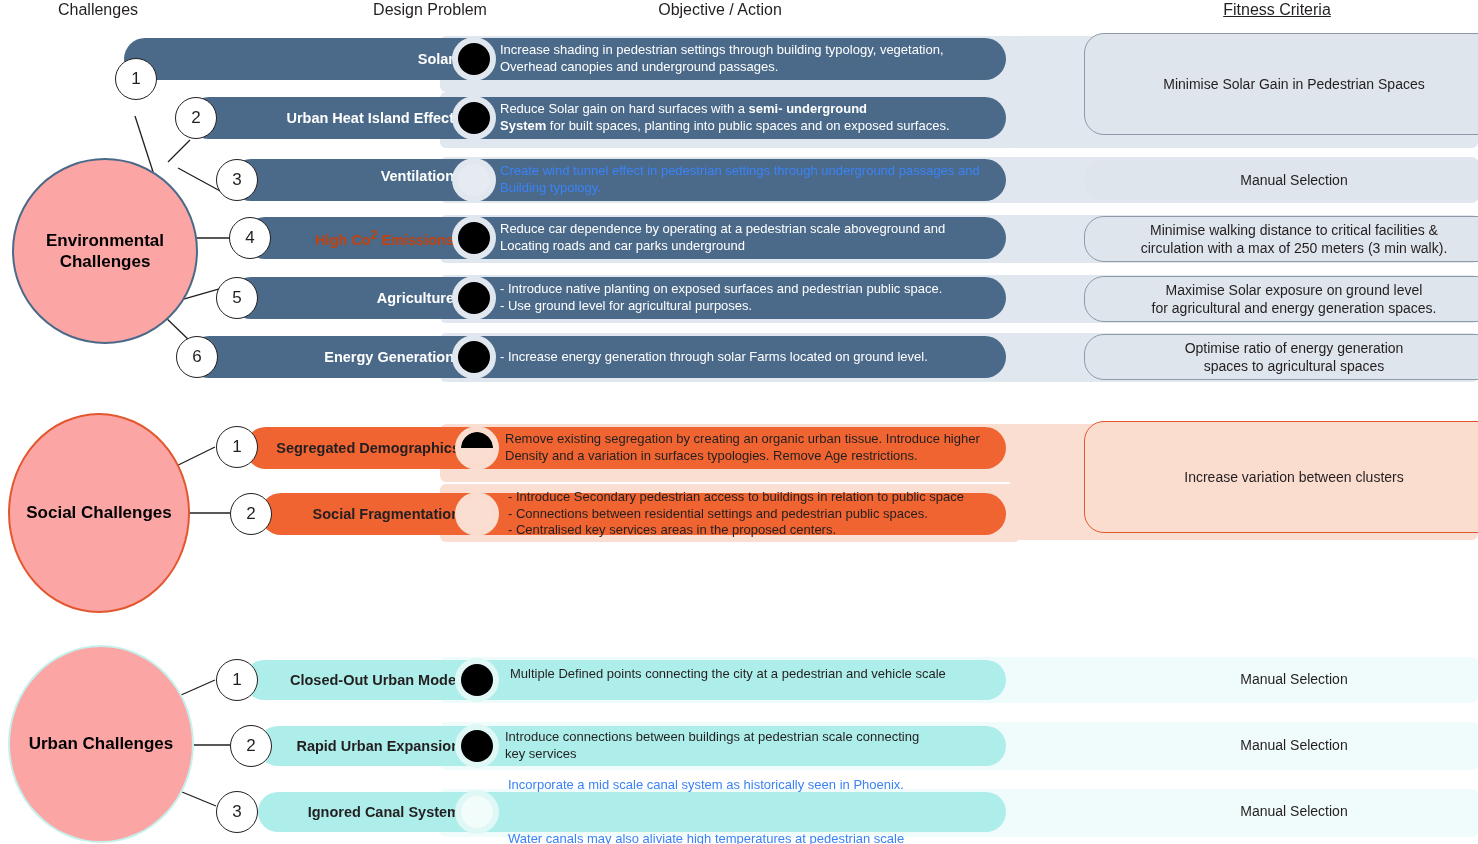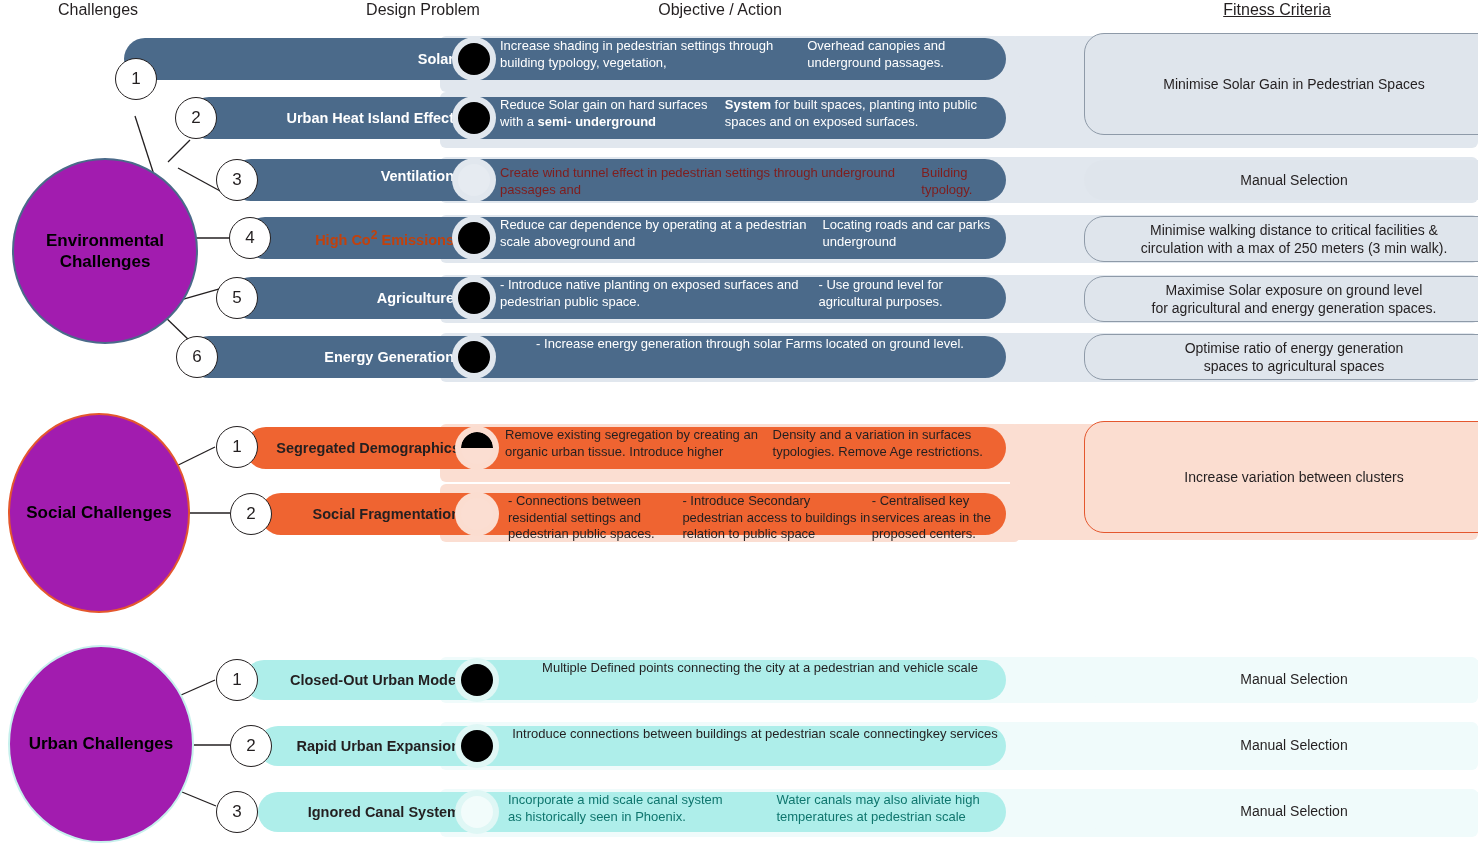--- a/index.html
+++ b/index.html
@@ -14,32 +14,32 @@
   .canvas{position:relative;width:1478px;height:844px;}
 
   
   .col-head{
     position:absolute;top:1px;
     font-size:16px;color:#231f20;
     text-align:center;white-space:nowrap;
     font-family:"Liberation Sans", sans-serif;
   }
   .ch-challenges{left:0;width:196px;}
-  .ch-design{left:225px;width:396px;}
+  .ch-design{left:232px;width:396px;}
   .ch-objective{left:480px;width:480px;}
   .ch-fitness{left:1076px;width:402px;text-decoration:underline;}
 
   
   .group{position:absolute;left:0;width:1478px;}
 
   
   .family-circle{
     position:absolute;
     border-radius:50%;
-    background:#a21caf;
+    background:#fca5a5;
     box-sizing:border-box;
     display:flex;align-items:center;justify-content:center;
     z-index:6;
   }
   .family-label{
     font-size:17px;font-weight:bold;text-align:center;
     line-height:1.25;color:#000;
     pointer-events:none;
   }
 
@@ -74,21 +74,21 @@
     position:absolute;
     top:0;bottom:0;
     display:flex;align-items:center;justify-content:flex-end;
     font-size:14.5px;font-weight:bold;
     white-space:nowrap;
     z-index:5;
   }
   .pill-text{
     position:absolute;
     top:0;bottom:0;
-    display:flex;flex-direction:row;justify-content:center;
+    display:flex;flex-direction:column;justify-content:center;
     font-size:13px;line-height:1.28;
     z-index:5;
   }
   .pill-text span{display:block;}
 
   
   .disc-wrap{
     position:absolute;
     width:44px;height:44px;border-radius:50%;
     z-index:6;display:flex;align-items:center;justify-content:center;
@@ -189,21 +189,21 @@
     <div class="pill" style="left:230px;top:159px;width:776px;height:42px;background:#4b6a8a;"></div>
     <div class="pill-label" style="left:230px;top:159px;width:224px;height:34px;color:#ffffff;padding-right:10px;">
       <span>Ventilation</span>
     </div>
     <div class="num" style="left:216px;top:159px;">
       <span>3</span>
     </div>
     <div class="disc-wrap" style="left:452px;top:158px;background:#e1e7ee;">
       <div class="disc" style="background:#e6ebf1;"></div>
     </div>
-    <div class="pill-text" style="left:500px;top:165px;width:510px;height:42px;color:#7f1d1d;">
+    <div class="pill-text" style="left:500px;top:159px;width:510px;height:42px;color:#3b82f6;">
       <span>Create wind tunnel effect in pedestrian settings through underground passages and</span>
       <span>Building typology.</span>
     </div>
 
     <div class="pill" style="left:244px;top:217px;width:762px;height:42px;background:#4b6a8a;"></div>
     <div class="pill-label" style="left:244px;top:217px;width:210px;height:42px;color:#c2410c;padding-right:10px;">
       <span>High Co<sup>2</sup> Emissions</span>
     </div>
     <div class="num" style="left:229px;top:217px;">
       <span>4</span>
@@ -301,22 +301,22 @@
     <div class="pill-label" style="left:260px;top:493px;width:200px;height:42px;color:#231f20;padding-right:6px;">
       <span>Social Fragmentation</span>
     </div>
     <div class="num" style="left:230px;top:493px;">
       <span>2</span>
     </div>
     <div class="disc-wrap" style="left:455px;top:492px;background:#fbddd0;">
       <div class="disc" style="background:#fbded2;"></div>
     </div>
     <div class="pill-text" style="left:508px;top:493px;width:500px;height:42px;color:#231f20;">
+      <span>- Introduce Secondary pedestrian access to buildings in relation to public space</span>
       <span>- Connections between residential settings and pedestrian public spaces.</span>
-      <span>- Introduce Secondary pedestrian access to buildings in relation to public space</span>
       <span>- Centralised key services areas in the proposed centers.</span>
     </div>
 
     <div class="fitbox" style="left:1084px;top:421px;width:420px;height:112px;background:#fbddd0;border:1px solid #e4572e;">
       <span>Increase variation between clusters</span>
     </div>
   </div>
 
   <div class="group" style="top:0;height:844px;">
 
@@ -368,21 +368,21 @@
     <div class="pill" style="left:258px;top:792px;width:748px;height:40px;background:#aeeeea;"></div>
     <div class="pill-label" style="left:258px;top:792px;width:202px;height:40px;color:#231f20;padding-right:8px;">
       <span>Ignored Canal System</span>
     </div>
     <div class="num" style="left:216px;top:791px;">
       <span>3</span>
     </div>
     <div class="disc-wrap" style="left:455px;top:790px;background:#dff7f5;">
       <div class="disc" style="background:#f2fcfb;"></div>
     </div>
-    <div class="pill-text" style="left:508px;top:792px;width:500px;height:40px;color:#0f766e;gap:37px;">
+    <div class="pill-text" style="left:508px;top:792px;width:500px;height:40px;color:#3b82f6;gap:37px;">
       <span>Incorporate a mid scale canal system as historically seen in Phoenix.</span>
       <span>Water canals may also aliviate high temperatures at pedestrian scale</span>
     </div>
 
     <div class="fitbox plain" style="left:1084px;top:660px;width:420px;height:38px;background:#f0fbfb;">
       <span>Manual Selection</span>
     </div>
     <div class="fitbox plain" style="left:1084px;top:726px;width:420px;height:38px;background:#f0fbfb;">
       <span>Manual Selection</span>
     </div>

